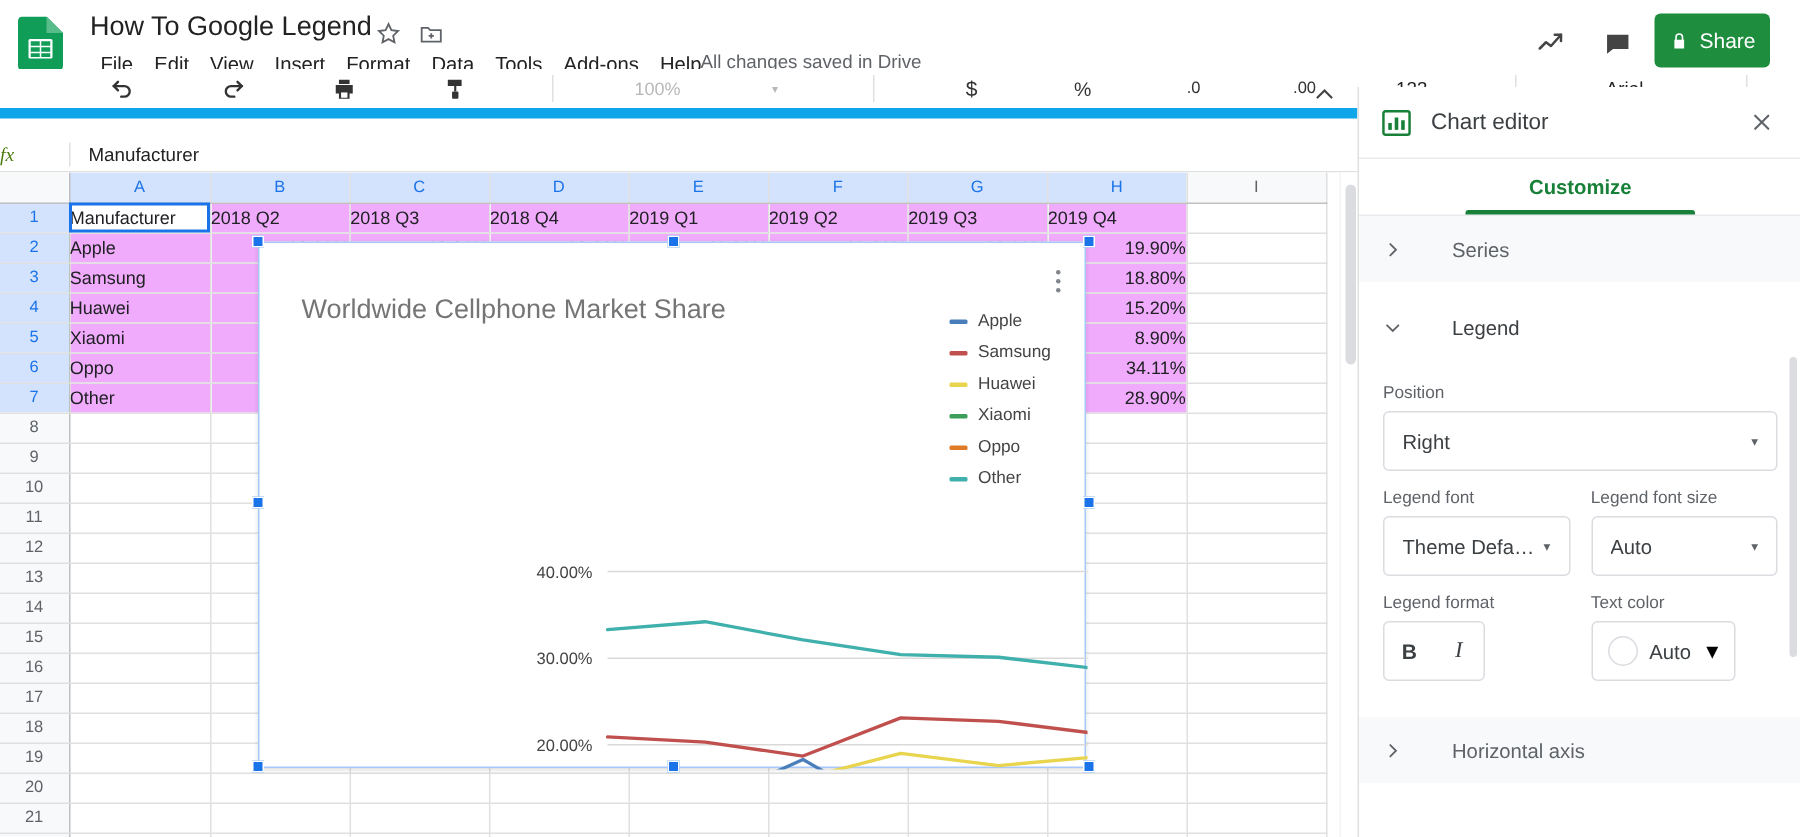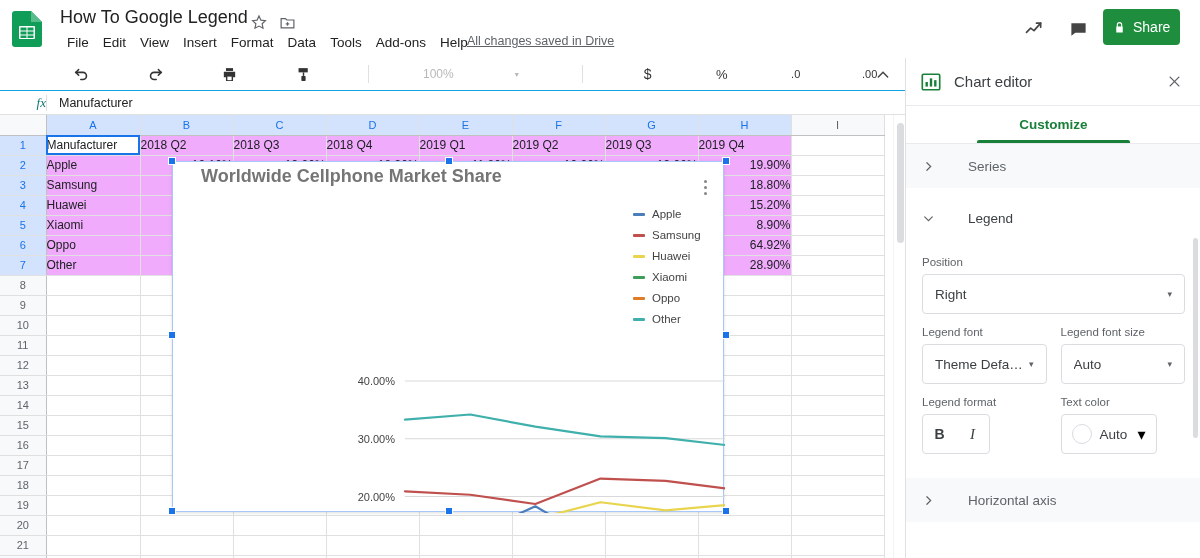--- a/index.html
+++ b/index.html
@@ -59,23 +59,23 @@
     position: absolute; left: 198px; top: 9px;
     height: 36px; padding: 0 10px; border-radius: 4px;
     background: #1e8e3e; color: #fff; border: none;
     display: flex; align-items: center; gap: 7px;
     font-size: 14px; font-family: "Liberation Sans", sans-serif;
     cursor: pointer; font-weight: 500;
   }
 
   
   .toolbar {
-    position: absolute; left: 0; top: 58px; width: 905px; height: 33px;
+    position: absolute; left: 0; top: 46px; width: 905px; height: 33px;
     background: #fff; display: flex; align-items: center;
-    border-bottom: 1px solid #0ea5e9;
+    border-bottom: 7px solid #0ea5e9;
     gap: 44px;
   }
   .tb-btn {
     width: 26px; height: 26px; margin: 0 2px;
     display: flex; align-items: center; justify-content: center;
     cursor: pointer; color: #333; border-radius: 3px; font-size: 13px;
     flex: none;
   }
   .tb-btn.dim { color: #b8b8b8; cursor: default; }
   .tb-sep {
@@ -98,22 +98,22 @@
     cursor: pointer; color: #444;
   }
 
   
   .formula-bar {
     position: absolute; left: 0; top: 91px; width: 905px; height: 24px;
     background: #fff; display: flex; align-items: center;
     border-bottom: 1px solid #e0e0e0;
   }
   .fx-label {
-    width: 46px; text-align: right; font-size: 13px;
-    color: #0f766e; font-style: italic;
+    width: 46px; text-align: left; font-size: 13px;
+    color: #4d7c0f; font-style: italic;
     font-family: "Liberation Serif", serif;
   }
   .fx-divider { width: 1px; height: 16px; background: #e0e0e0; }
   .fx-value {
     flex: 1; padding-left: 12px; font-size: 12.5px; color: #222;
   }
 
   
   .grid-wrap {
     position: absolute; left: 0; top: 115px; width: 905px; height: 443px;
@@ -169,22 +169,22 @@
   .chart-menu {
     position: absolute; right: 9px; top: 12px; width: 18px; height: 26px;
     display: flex; flex-direction: column; align-items: center;
     justify-content: center; gap: 3px; cursor: pointer;
   }
   .chart-menu i {
     width: 3px; height: 3px; border-radius: 50%; background: #80868b;
     display: block;
   }
   .chart-title {
-    position: absolute; left: 28px; top: 4px;
-    font-size: 18px; color: #757575; font-weight: 700; white-space: nowrap;
+    position: absolute; left: 28px; top: 34px;
+    font-size: 18px; color: #757575; font-weight: 400; white-space: nowrap;
   }
   .chart-svg { position: absolute; left: 0; top: 0; }
   .chart-legend {
     position: absolute; left: 460px; top: 46px;
     display: flex; flex-direction: column; gap: 9px;
   }
   .legend-row { display: flex; align-items: center; gap: 7px; }
   .legend-swatch { width: 12px; height: 3px; border-radius: 1px; }
   .legend-label { font-size: 11.5px; color: #444; white-space: nowrap; }
 
@@ -535,21 +535,21 @@
 
       <tr>
         <td class="row-head sel">6</td>
         <td class="cell sel-range">Oppo</td>
         <td class="cell sel-range num">8.60%</td>
         <td class="cell sel-range num">8.40%</td>
         <td class="cell sel-range num">7.70%</td>
         <td class="cell sel-range num">7.70%</td>
         <td class="cell sel-range num">9.70%</td>
         <td class="cell sel-range num">9.10%</td>
-        <td class="cell sel-range num">64.92%</td>
+        <td class="cell sel-range num">34.11%</td>
         <td class="cell"></td>
       </tr>
 
       <tr>
         <td class="row-head sel">7</td>
         <td class="cell sel-range">Other</td>
         <td class="cell sel-range num">33.30%</td>
         <td class="cell sel-range num">34.20%</td>
         <td class="cell sel-range num">32.10%</td>
         <td class="cell sel-range num">30.40%</td>

